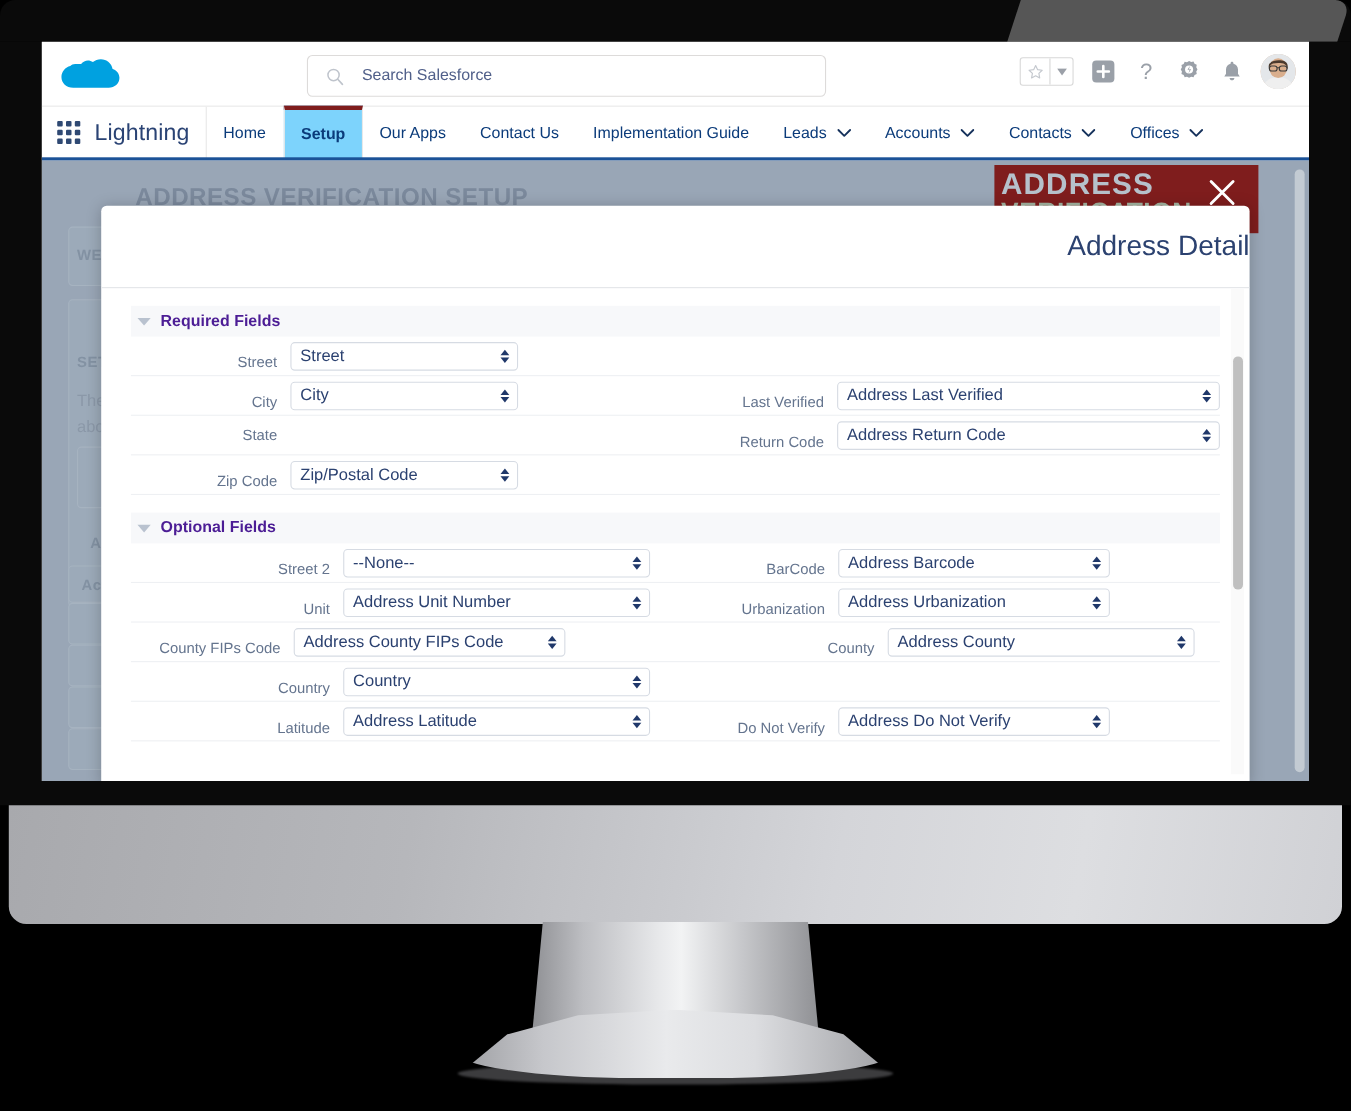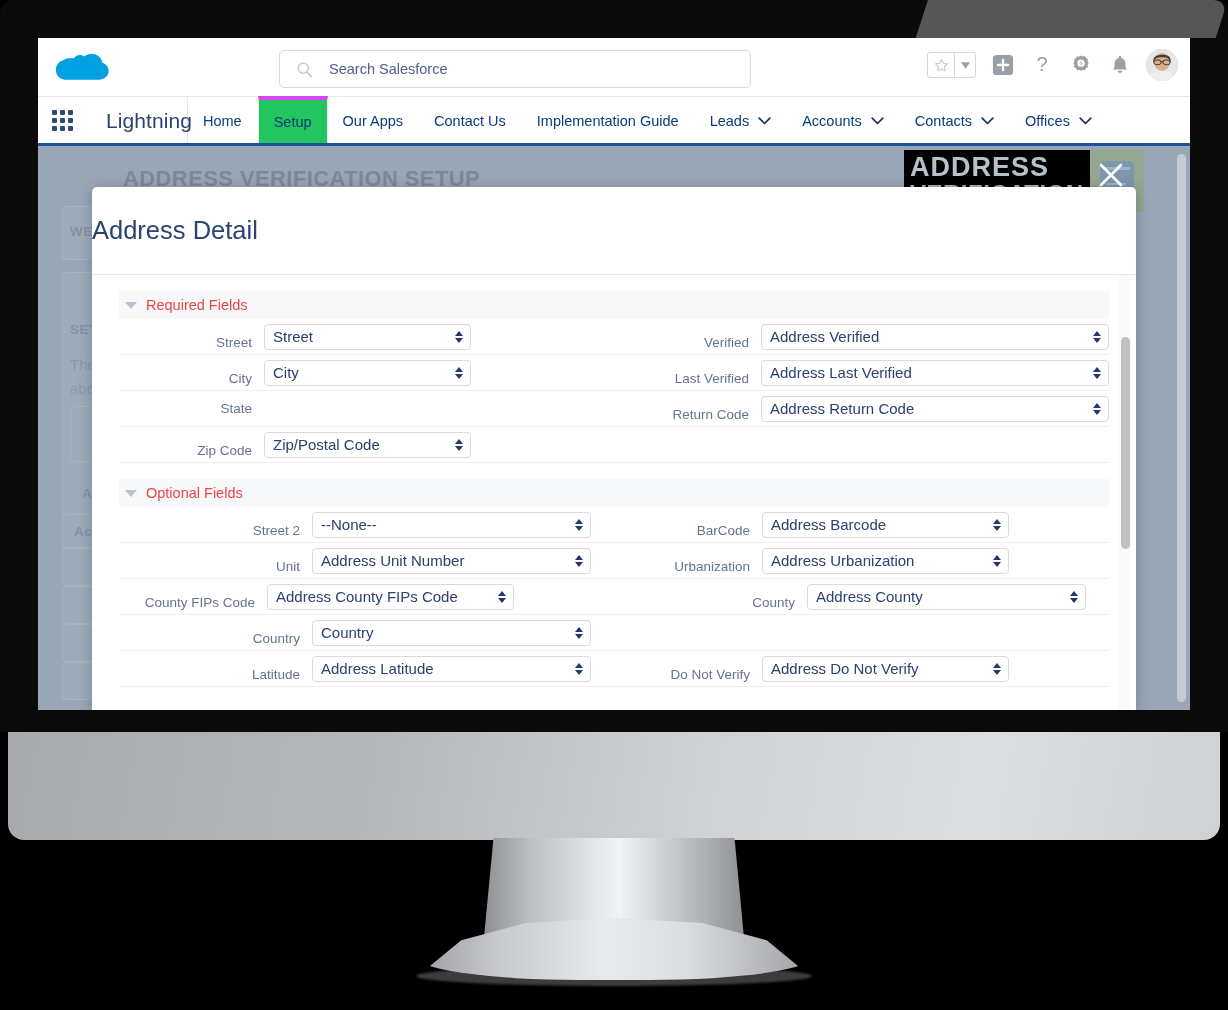--- a/index.html
+++ b/index.html
@@ -165,39 +165,39 @@
   }
   .waffle-block {
     width: 150px;
     display: flex; align-items: center;
     padding-left: 14px;
     border-right: 1px solid #e8e8e8;
     gap: 13px;
   }
   .waffle { display: grid; grid-template-columns: repeat(3, 5px); gap: 3px; }
   .waffle i { width: 5px; height: 5px; background: #2f4973; border-radius: 1px; display: block; }
-  .brand { font-size: 21px; color: #2a4374; font-weight: 400; letter-spacing: .1px; margin-left: 20px; }
+  .brand { font-size: 21px; color: #2a4374; font-weight: 400; letter-spacing: .1px; }
 
   .tabs { display: flex; align-items: stretch; }
   .tab {
     display: flex; align-items: center;
     padding: 0 15px;
     font-size: 14.5px;
     color: #0b3b7a;
     white-space: nowrap;
     position: relative;
     cursor: pointer;
     border-right: 1px solid transparent;
   }
   .tab.active {
-    border-top: 4px solid #d946ef;
+    border-top: 4px solid #7f1d1d;
     border-left: 1px solid #e8e8e8;
     border-right: 1px solid #e8e8e8;
-    background: #22c55e;
-    font-weight: 400;
+    background: #7dd3fc;
+    font-weight: 700;
     margin-top: -1px;
   }
   .tab .dd { margin-left: 9px; display: inline-flex; }
   .nav-rule {
     position: absolute;
     left: 0; top: 105px;
     width: 1152px; height: 3px;
     background: #1b5297;
   }
 
@@ -213,22 +213,23 @@
     position: absolute;
     left: 85px; top: 20px;
     font-size: 22px; font-weight: bold;
     color: #7b899c;
     letter-spacing: .4px;
   }
   .pb-logo {
     position: absolute;
     left: 866px; top: 4px;
     width: 240px; height: 62px;
-    background: #000000;
+    background: #7f1d1d;
     display: flex;
+    flex-direction: column;
   }
   .pb-logo-txt { flex: 1; padding: 4px 6px 0 6px; }
   .pb-logo-l1 { font-size: 27px; font-weight: bold; color: #b6c1cb; letter-spacing: 1px; line-height: 27px; }
   .pb-logo-l2 { font-size: 24px; font-weight: bold; color: #a4b5a2; letter-spacing: .5px; line-height: 26px; }
   .pb-logo-box { width: 66px; background: #93a792; display: flex; align-items: center; justify-content: center; }
   .mailbox { width: 34px; height: 40px; background: #7e97ad; border-radius: 5px 5px 2px 2px; position: relative; }
   .mailbox:before { content:""; position:absolute; left:4px; top:6px; width: 26px; height: 3px; background:#9fb4c6; }
   .mailbox:after { content:""; position:absolute; left:6px; top:22px; width: 20px; height: 2px; background:#9fb4c6; box-shadow: 0 5px 0 #9fb4c6, 0 10px 0 #9fb4c6; }
 
   .pb-card {
@@ -261,23 +262,23 @@
     position: absolute;
     left: 54px; top: 149px;
     width: 1044px; height: 525px;
     background: #ffffff;
     border-radius: 5px 5px 0 0;
     box-shadow: 0 2px 14px rgba(0,0,0,.22);
     overflow: hidden;
     z-index: 30;
   }
   .modal-head {
-    height: 88px;
+    height: 75px;
     border-bottom: 1px solid #e3e5e8;
-    display: flex; align-items: center; justify-content: flex-start;
+    display: flex; align-items: center; justify-content: flex-end;
   }
   .modal-title { font-size: 25.5px; color: #2c4270; font-weight: 400; }
 
   .modal-body {
     position: relative;
     height: 442px;
     overflow: hidden;
     padding: 0;
   }
   .scroll-track {
@@ -298,21 +299,21 @@
 
   .section-head {
     margin: 0 27px 0 27px;
     background: #f7f8fa;
     height: 28px;
     display: flex; align-items: center;
     padding-left: 6px;
     gap: 9px;
   }
   .caret-dn { width: 0; height: 0; border-left: 6px solid transparent; border-right: 6px solid transparent; border-top: 7px solid #b9c2cf; }
-  .section-title { font-size: 14.5px; font-weight: normal; color: #ef4444; }
+  .section-title { font-size: 14.5px; font-weight: bold; color: #4c1d95; }
 
   .frow {
     display: flex;
     margin: 0 27px;
     border-bottom: 1px solid #eef0f3;
     height: 36px;
     align-items: center;
   }
   .fcell { display: flex; align-items: flex-end; flex: 1 1 50%; }
   .flabel {
@@ -571,30 +572,20 @@
                 <div class="fcell left">
                   <div class="flabel">Street</div>
                   <div class="sel">
                     <span>Street</span>
                     <span class="arrows">
                       <span class="ar-up"></span>
                       <span class="ar-dn"></span>
                     </span>
                   </div>
                 </div>
-                <div class="fcell right">
-                  <div class="flabel">Verified</div>
-                  <div class="sel">
-                    <span>Address Verified</span>
-                    <span class="arrows">
-                      <span class="ar-up"></span>
-                      <span class="ar-dn"></span>
-                    </span>
-                  </div>
-                </div>
               </div>
               <div class="frow">
                 <div class="fcell left">
                   <div class="flabel">City</div>
                   <div class="sel">
                     <span>City</span>
                     <span class="arrows">
                       <span class="ar-up"></span>
                       <span class="ar-dn"></span>
                     </span>

